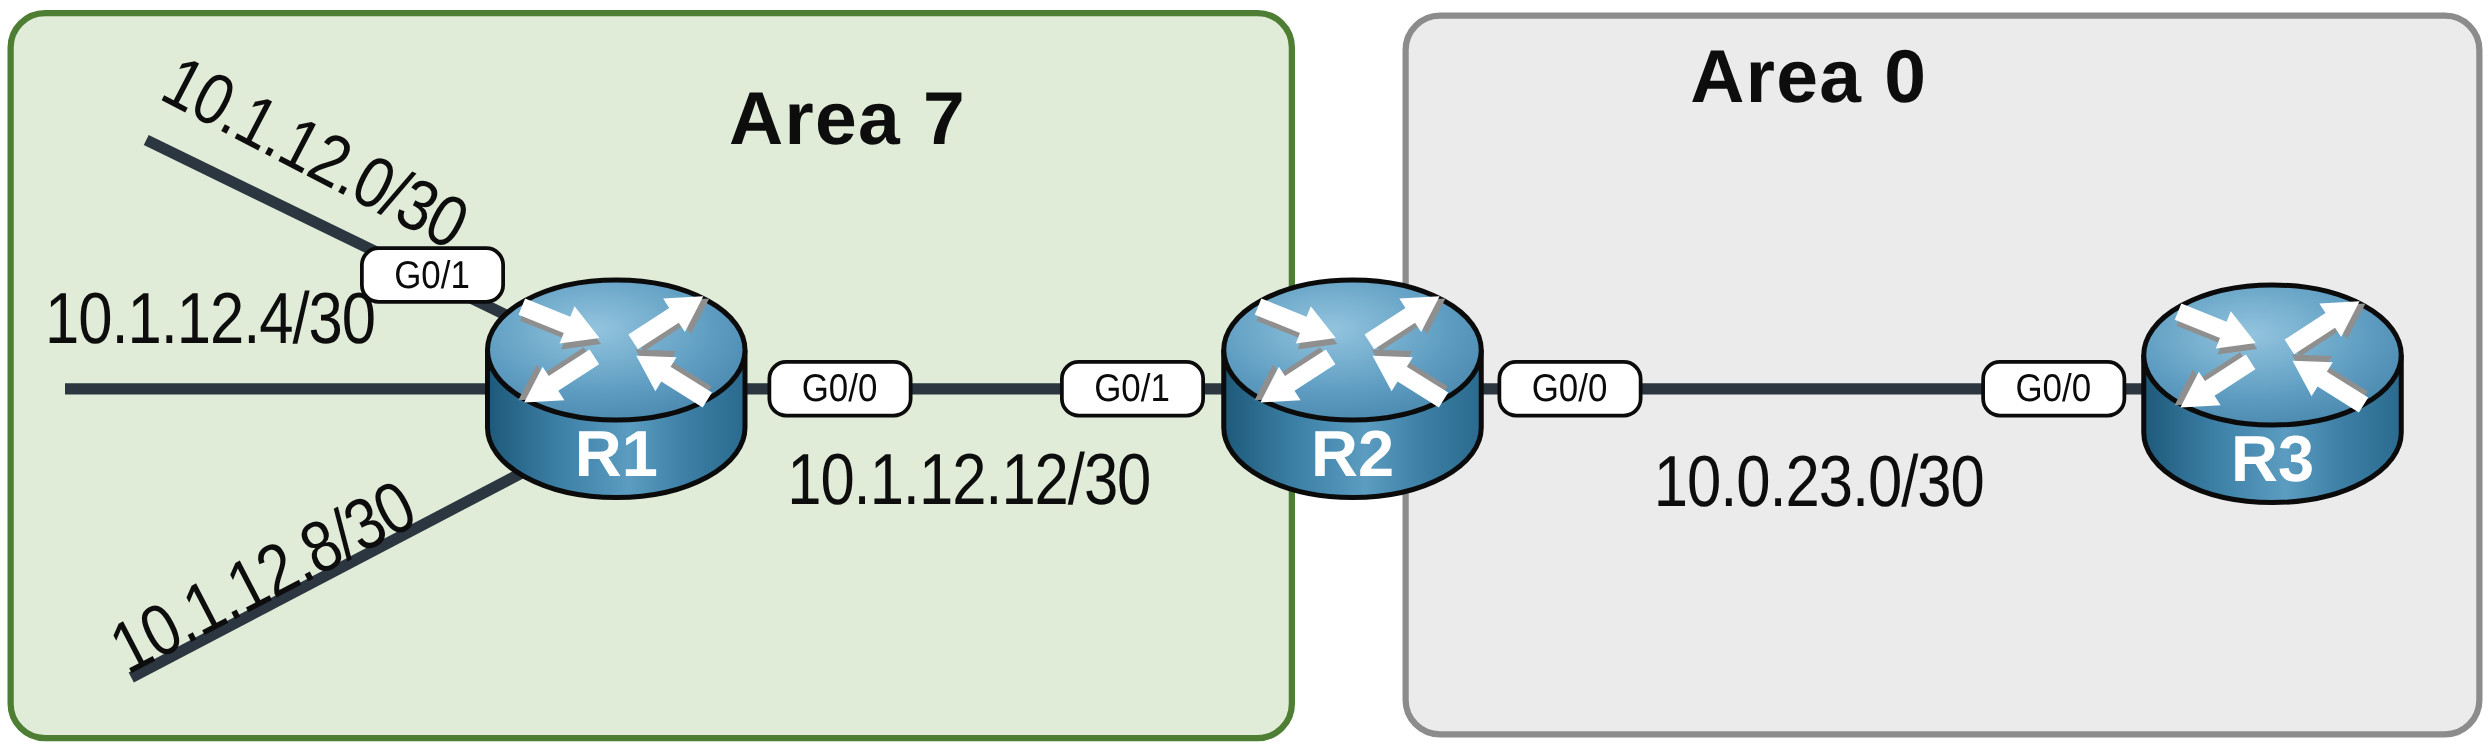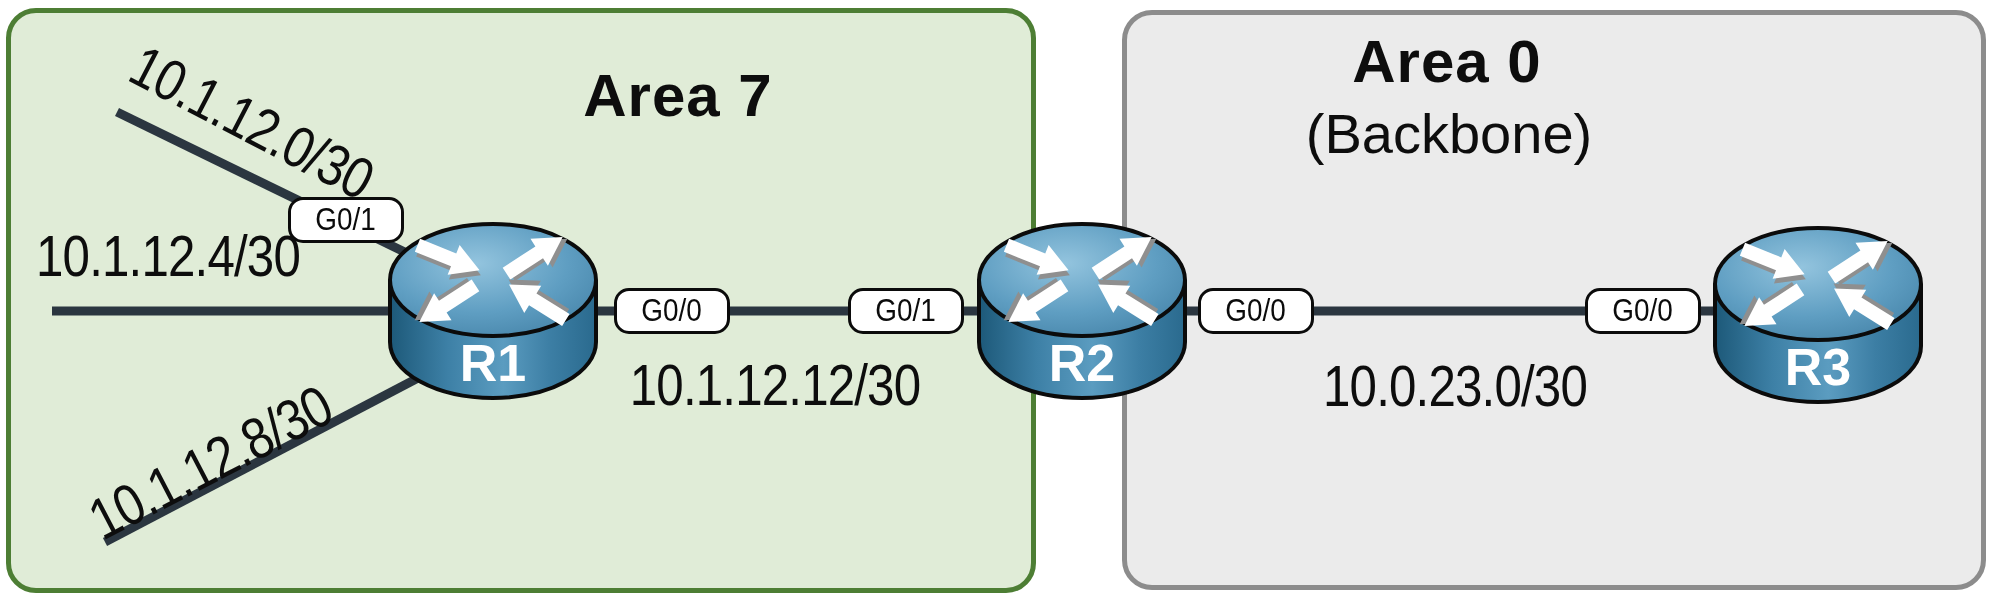--- a/index.html
+++ b/index.html
@@ -113,15 +113,14 @@
     </div>
 
   <div class="netlabel" style="left:252px;top:122px;transform:translate(-50%,-50%) rotate(27.5deg) scaleX(0.85);">10.1.12.0/30</div>
   <div class="netlabel" style="left:168px;top:255px;transform:translate(-50%,-50%) scaleX(0.85);">10.1.12.4/30</div>
   <div class="netlabel" style="left:210px;top:462px;transform:translate(-50%,-50%) rotate(-27.5deg) scaleX(0.85);">10.1.12.8/30</div>
   <div class="netlabel" style="left:775px;top:384px;transform:translate(-50%,-50%) scaleX(0.85);">10.1.12.12/30</div>
   <div class="netlabel" style="left:1455px;top:385px;transform:translate(-50%,-50%) scaleX(0.85);">10.0.23.0/30</div>
 
   <div class="area-title" style="left:678px;top:95px;">Area 7</div>
   <div class="area-title" style="left:1447px;top:61px;">Area 0</div>
-  <div class="area-subtitle" style="left:1449px;top:133px;">(Backbone)</div>
 
 </div>
 
 </body></html>

